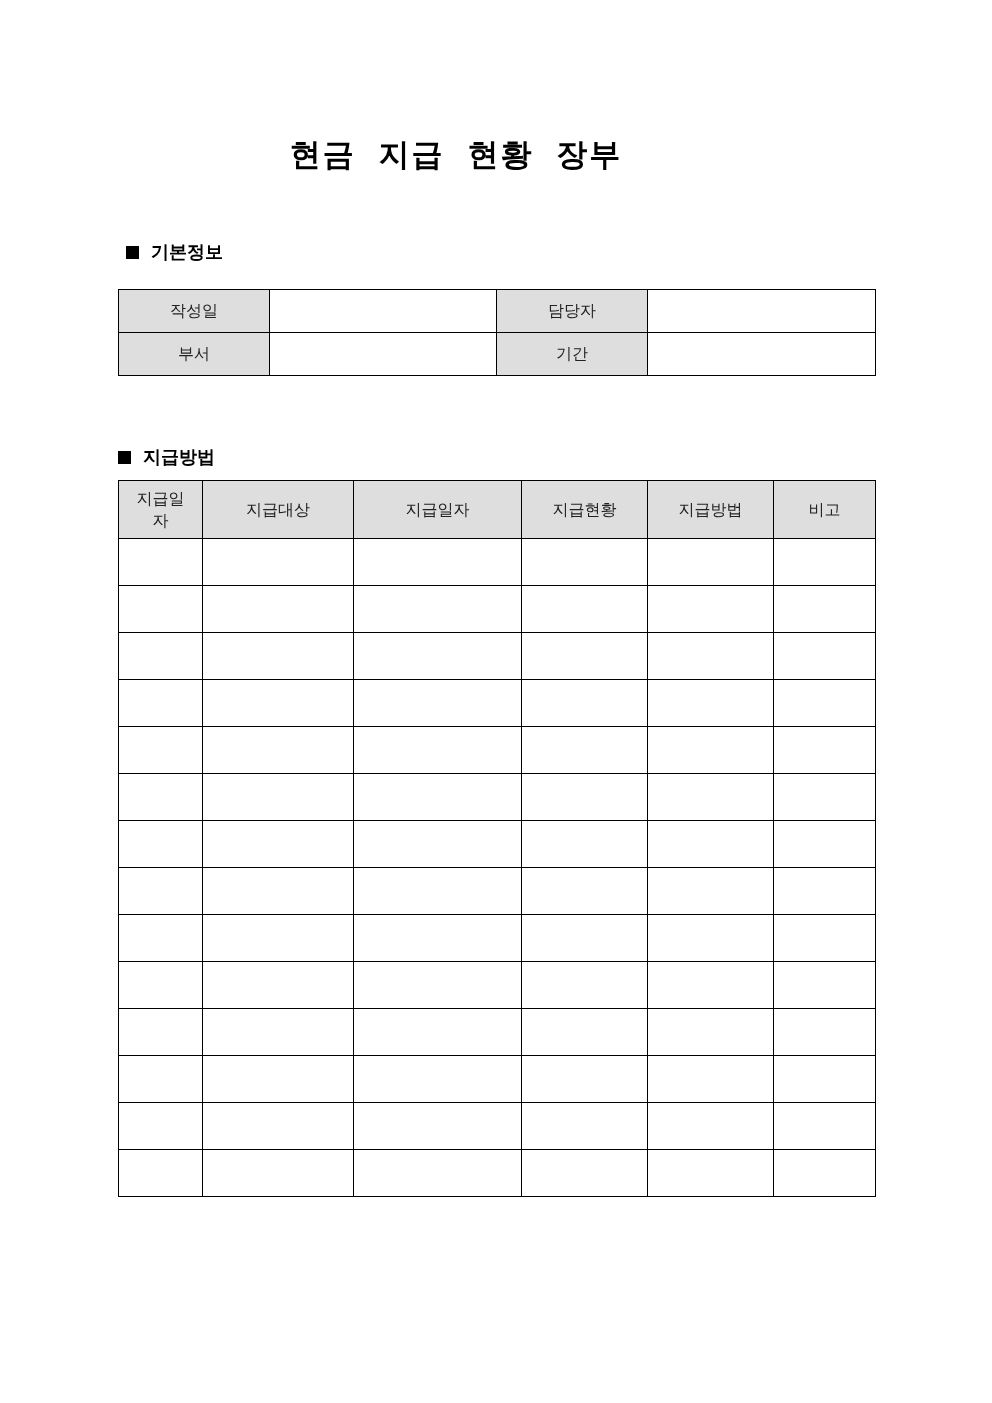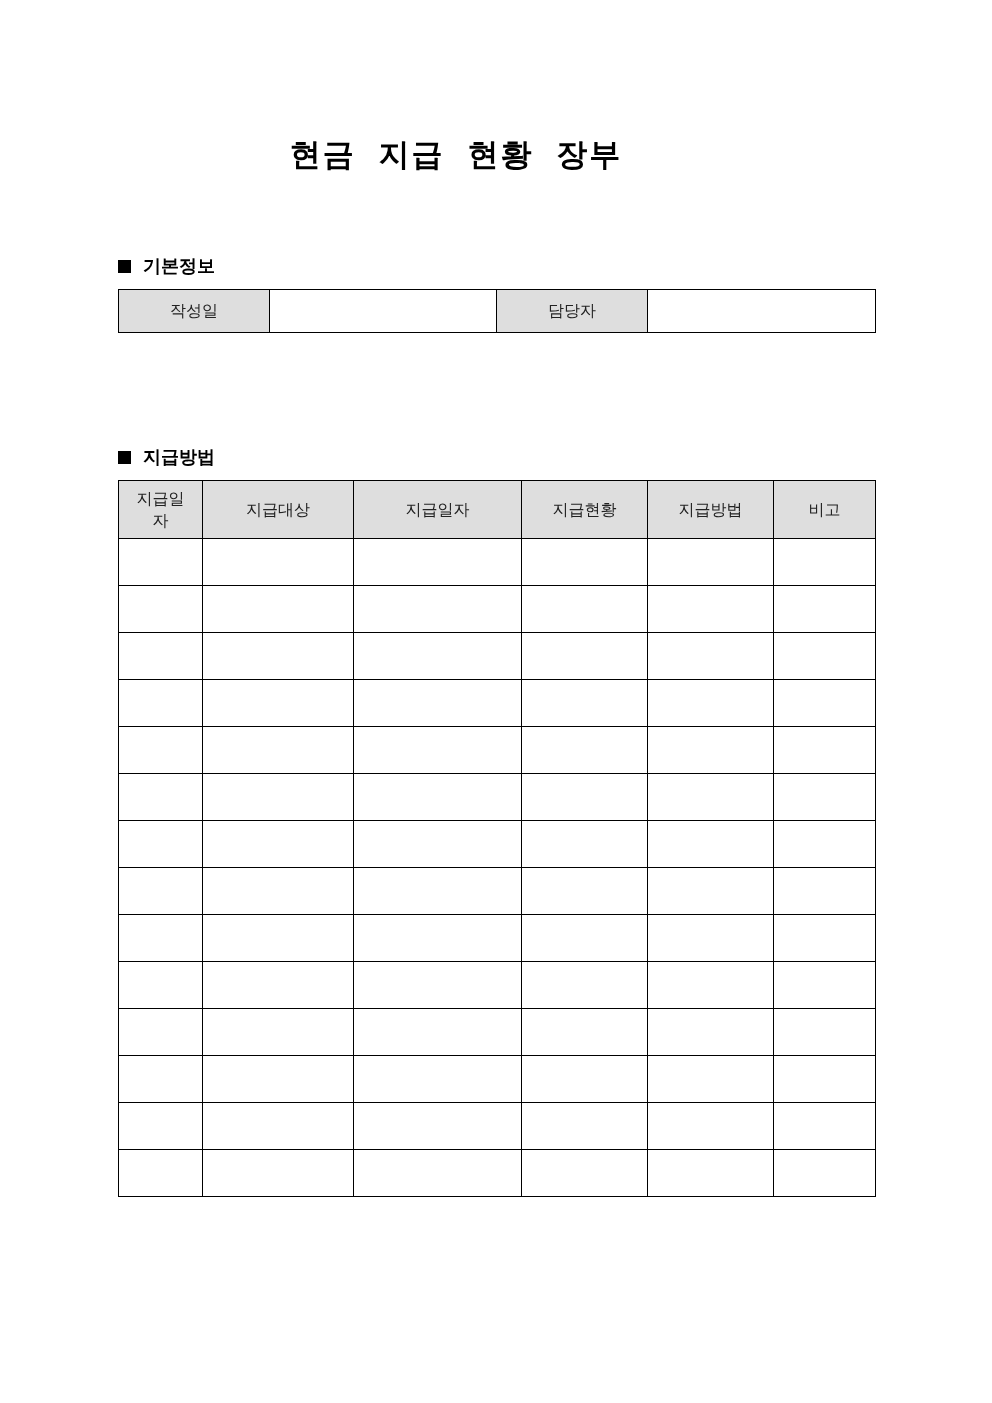--- a/index.html
+++ b/index.html
@@ -14,37 +14,43 @@
   #info td { height:42px; }
   #pay { left:118px; top:480px; width:757px;border-radius:25px; }
   #pay th { background:#dedede; height:57px; line-height:22px; }
   #pay td { height:46px; }
 </style>
 </head>
 <body>
 
 <div class="title">현금 지급 현황 장부</div>
 
-<div class="section" style="top:254px;">
+<div class="section" style="top:240px;margin-left:8px;">
   <span class="sq"></span>
   <span>기본정보</span>
 </div>
 
 <table id="info">
   <colgroup>
       <col style="width:151px">
       <col style="width:227px">
       <col style="width:151px">
       <col style="width:228px">
     </colgroup>
   <tbody>
       <tr>
     <td class="lbl">작성일</td>
     <td></td>
     <td class="lbl">담당자</td>
+    <td></td>
+  </tr>
+  <tr>
+    <td class="lbl">부서</td>
+    <td></td>
+    <td class="lbl">기간</td>
     <td></td>
   </tr>
 </tbody>
   </table>
 
 <div class="section" style="top:445px;">
   <span class="sq"></span>
   <span>지급방법</span>
 </div>
 

